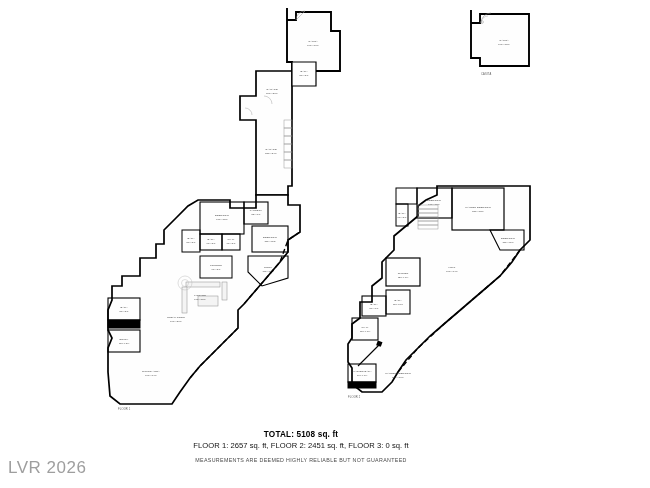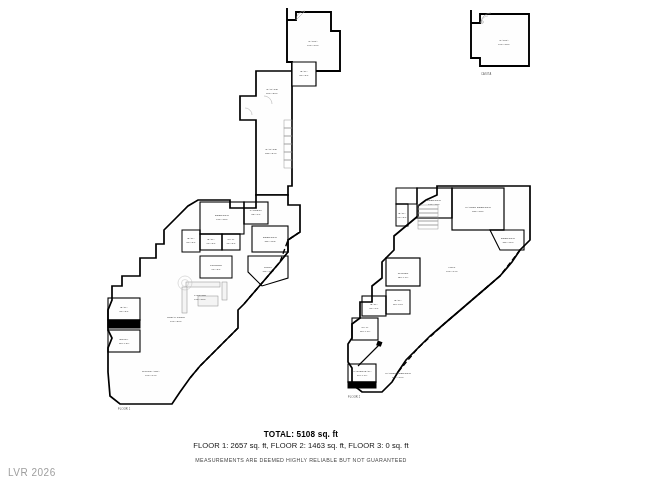--- a/index.html
+++ b/index.html
@@ -23,21 +23,21 @@
     width: 650px;
     height: 488px;
   }
 
   
   .watermark {
     position: absolute;
     left: 8px;
     bottom: 10px;
     font-family: "Liberation Sans", sans-serif;
-    font-size: 10px;
+    font-size: 17px;
     letter-spacing: 0.5px;
     color: #9e9e9e;
     user-select: none;
   }
 
   
   .summary {
     position: absolute;
     left: 0;
     top: 430px;
@@ -263,17 +263,17 @@
     <line x1="380" y1="344" x2="358" y2="366" stroke="#000" stroke-width="1.1"></line>
 
     <path d="M520 250 L500 276 L472 300 L444 324 L418 348 L398 372" fill="none" stroke="#000" stroke-width="1.4" stroke-dasharray="5 3"></path>
 
     <text class="floorcap" x="348" y="398">FLOOR 2</text>
   </g>
 </svg>
 
 <div class="summary">
   <span class="total">TOTAL: 5108 sq. ft</span>
-  <span class="floors">FLOOR 1: 2657 sq. ft, FLOOR 2: 1463 sq. ft, FLOOR 3: 0 sq. ft</span>
+  <span class="floors">FLOOR 1: 2657 sq. ft, FLOOR 2: 2451 sq. ft, FLOOR 3: 0 sq. ft</span>
   <span class="disclaimer">MEASUREMENTS ARE DEEMED HIGHLY RELIABLE BUT NOT GUARANTEED</span>
 </div>
 
 <div class="watermark">LVR 2026</div>
 
 </body></html>

